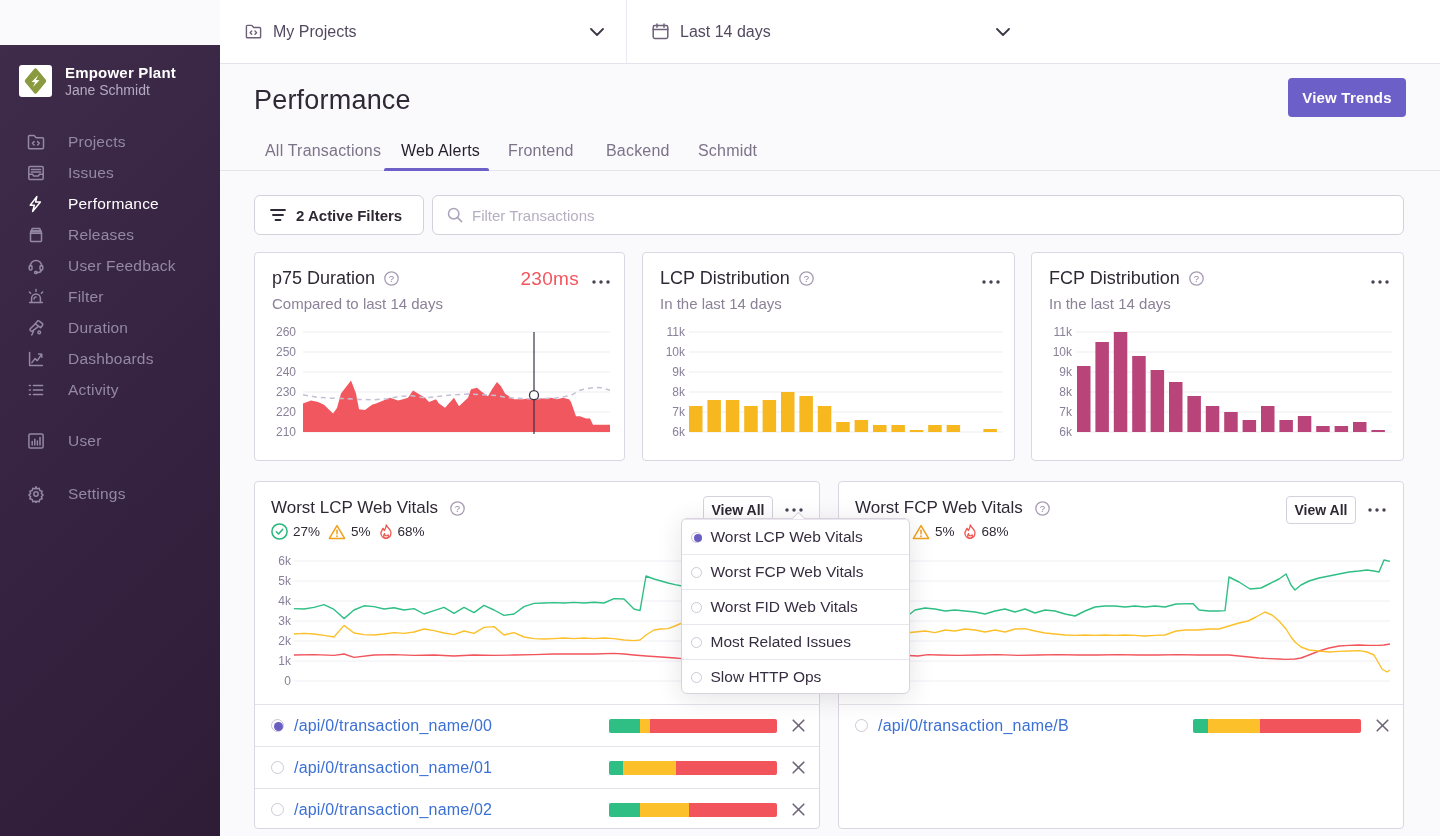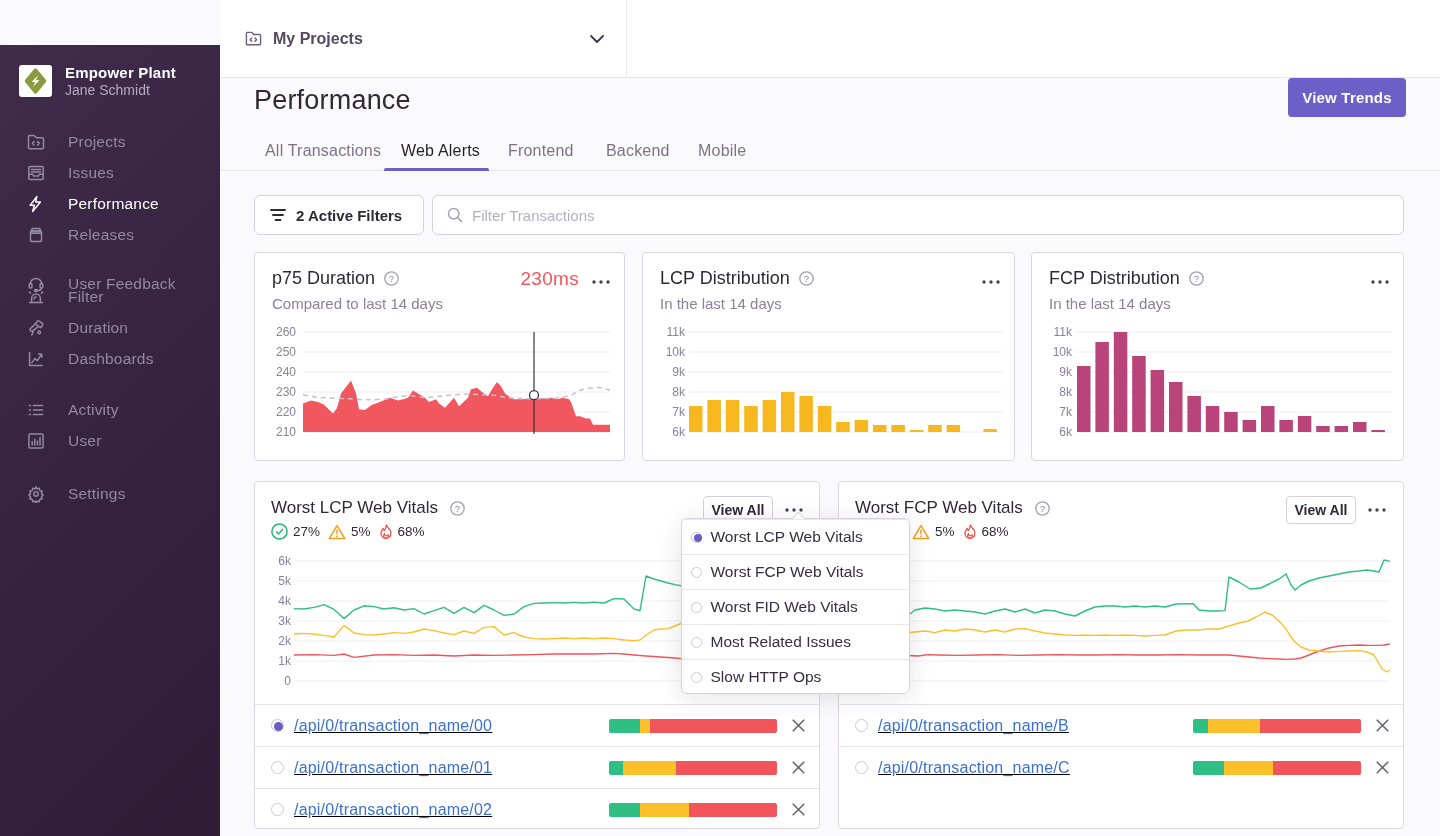--- a/index.html
+++ b/index.html
@@ -11,22 +11,22 @@
 .logo { position:absolute; left:19px; top:20px; width:33px; height:32px; background:#fff; border-radius:3px; }
 .logo svg { position:absolute; left:0; top:0; }
 .org { position:absolute; left:65px; top:19px; color:#fff; font-size:15px; font-weight:700; letter-spacing:.2px; }
 .user { position:absolute; left:65px; top:37px; color:#b5aac2; font-size:14px; }
 .nav-item { position:absolute; left:27px; height:30px; display:flex; align-items:center; color:#9488a2; font-size:15.5px; letter-spacing:.2px; }
 .nav-item svg { flex:0 0 18px; }
 .nav-item span { margin-left:23px; }
 .nav-item.active { color:#fff; }
 
 
-.topbar { position:absolute; left:220px; top:0; width:1220px; height:78px; background:#fff;
-  border-bottom:1px solid #e7e3ec; display:flex;font-weight:bold; }
+.topbar { position:absolute; left:220px; top:0; width:1220px; height:64px; background:#fff;
+  border-bottom:1px solid #e7e3ec; display:flex; }
 .tb-sec { display:flex; align-items:center; padding:0 22px 0 25px; color:#544a60; font-size:16px; }
 .tb-sec .lbl { margin-left:11px; }
 .tb-sec .sp { flex:1; }
 .tb-sec svg.tbi { color:#6d6079; }
 .tb-1 { width:407px; border-right:1px solid #eceaf0; }
 .tb-2 { width:408px; border-right:1px solid #eceaf0; }
 .tb-3 { width:405px; }
 .chev { width:14px; height:8px; }
 
 
@@ -57,21 +57,21 @@
 
 .wtitle { position:absolute; left:16px; top:16px; font-size:17px; color:#2f2936; display:flex; align-items:center; }
 .wtitle .help { margin-left:12px; display:flex; }
 .wstats { position:absolute; left:16px; top:41px; display:flex; align-items:center; font-size:13.5px; color:#2f2936; }
 .wstats svg { margin-right:5px; }
 .wstats .pct { margin-right:8px; }
 .viewall { position:absolute; width:70px; height:28px; border:1px solid #d6d0dc; border-radius:4px; background:#fff;
   font-size:14px; font-weight:700; color:#2f2936; display:flex; align-items:center; justify-content:center; }
 .wdots { position:absolute; top:25px; line-height:0; }
 
-.trows { position:absolute; left:0; top:222px; width:564px;text-decoration:underline; }
+.trows { position:absolute; left:0; top:222px; width:564px; }
 .trow { height:42px; border-top:1px solid #e6e2ea; display:flex; align-items:center; padding-left:16px; position:relative; }
 .radio { width:13px; height:13px; border-radius:50%; border:1.5px solid #cfc8d8; background:#fff; display:inline-block; }
 .radio.sel { border-color:#c9c2d6; position:relative; }
 .radio.sel::after { content:""; position:absolute; left:2px; top:2px; width:9px; height:9px; border-radius:50%; background:#6a5ec2; }
 .tlink { margin-left:10px; font-size:16px; color:#3c70d4; letter-spacing:.2px; }
 .segbar { position:absolute; left:354px; top:14px; width:168px; height:14px; border-radius:2px; overflow:hidden; display:flex; }
 .segbar i { display:block; height:14px; }
 .xbtn { position:absolute; left:536px; top:13px; }
 
 
@@ -119,21 +119,21 @@
         <span>Performance</span>
       </div>
       <div class="nav-item" style="top:175px">
         <svg width="18" height="18" viewBox="0 0 18 18" fill="none" stroke="currentColor" stroke-width="1.5" stroke-linecap="round" stroke-linejoin="round">
           <path d="M5.4 2.4 H12.6 L13.7 4.9 H4.3 Z"></path>
           <path d="M4 4.9 H14 L14.5 7.2 H3.5 Z"></path>
           <path d="M3.5 7.2 H14.5 V14.5 a1.1 1.1 0 0 1 -1.1 1.1 H4.6 a1.1 1.1 0 0 1 -1.1 -1.1 Z"></path>
         </svg>
         <span>Releases</span>
       </div>
-      <div class="nav-item" style="top:224px">
+      <div class="nav-item" style="top:206px">
         <svg width="18" height="18" viewBox="0 0 18 18" fill="none" stroke="currentColor" stroke-width="1.5" stroke-linecap="round" stroke-linejoin="round">
           <path d="M3.4 9 a5.6 5.6 0 0 1 11.2 0"></path>
           <rect x="2.2" y="8.6" width="2.8" height="4.4" rx="1.2"></rect>
           <rect x="13" y="8.6" width="2.8" height="4.4" rx="1.2"></rect>
           <path d="M14.4 13 a3 3 0 0 1 -3 2.4 h-1.6"></path>
           <rect x="7.6" y="14.4" width="2.6" height="2" rx="0.9"></rect>
         </svg>
         <span>User Feedback</span>
       </div>
       <div class="nav-item" style="top:237px">
@@ -155,21 +155,21 @@
         <span>Duration</span>
       </div>
       <div class="nav-item" style="top:299px">
         <svg width="18" height="18" viewBox="0 0 18 18" fill="none" stroke="currentColor" stroke-width="1.5" stroke-linecap="round" stroke-linejoin="round">
           <path d="M2.6 2.6 V15.4 H15.4"></path>
           <path d="M4.9 12.6 8 8.6 10.3 10.6 14.6 4.4"></path>
           <path d="M14.9 7.2 14.6 4.2 11.6 4"></path>
         </svg>
         <span>Dashboards</span>
       </div>
-      <div class="nav-item" style="top:350px">
+      <div class="nav-item" style="top:330px">
         <svg width="18" height="18" viewBox="0 0 18 18" fill="none" stroke="currentColor" stroke-width="1.5" stroke-linecap="round" stroke-linejoin="round">
           <path d="M6.4 4.6 H15.6 M6.4 9 H15.6 M6.4 13.4 H15.6"></path>
           <path d="M2.4 4.6 H3.4 M2.4 9 H3.4 M2.4 13.4 H3.4"></path>
         </svg>
         <span>Activity</span>
       </div>
       <div class="nav-item" style="top:381px">
         <svg width="18" height="18" viewBox="0 0 18 18" fill="none" stroke="currentColor" stroke-width="1.5" stroke-linecap="round" stroke-linejoin="round">
           <rect x="1.9" y="1.9" width="14.2" height="14.2" rx="1.4"></rect>
           <path d="M5.2 13 V9.6 M7.8 13 V7.2 M10.4 13 V9 M13 13 V5.4"></path>
@@ -191,30 +191,42 @@
           <path d="M1.5 4.2 V14.7 a1 1 0 0 0 1 1 H15.5 a1 1 0 0 0 1-1 V5.8 a1 1 0 0 0 -1-1 H9.2 L7.6 2.9 a1 1 0 0 0 -.8-.4 H2.5 a1 1 0 0 0 -1 1 Z"></path>
           <path d="M7.1 8.6 5.4 10.3 7.1 12"></path>
           <path d="M10.6 8.6 12.3 10.3 10.6 12"></path>
         </svg>
       <span class="lbl">My Projects</span>
         <span class="sp"></span>
       <svg class="chev" viewBox="0 0 14 8">
           <path d="M1 1 7 7 13 1" fill="none" stroke="#3f3747" stroke-width="1.8" stroke-linecap="round" stroke-linejoin="round"></path>
         </svg>
     </div>
+    <div class="tb-sec tb-3">
+      <svg class="tbi" width="17" height="17" viewBox="0 0 17 17" fill="none" stroke="currentColor" stroke-width="1.5" stroke-linecap="round">
+          <rect x="1.2" y="2.6" width="14.6" height="12.8" rx="1.6"></rect>
+          <path d="M1.2 6.4 H15.8"></path>
+          <path d="M5 1 V4.2 M12 1 V4.2"></path>
+        </svg>
+      <span class="lbl">Last 14 days</span>
+        <span class="sp"></span>
+      <svg class="chev" viewBox="0 0 14 8">
+          <path d="M1 1 7 7 13 1" fill="none" stroke="#3f3747" stroke-width="1.8" stroke-linecap="round" stroke-linejoin="round"></path>
+        </svg>
+    </div>
   </div>
 
   <h1>Performance</h1>
   <div class="btn-trends">View Trends</div>
 
   <span class="tab" style="left:265px">All Transactions</span>
   <span class="tab on" style="left:401px">Web Alerts</span>
   <span class="tab" style="left:508px">Frontend</span>
   <span class="tab" style="left:606px">Backend</span>
-  <span class="tab" style="left:698px">Mobile</span>
+  <span class="tab" style="left:698px">Schmidt</span>
   <div class="tabs-border"></div>
   <div class="tab-underline"></div>
 
   <div class="fbtn">
     <svg width="16" height="14" viewBox="0 0 16 14">
         <path d="M1 2 H15 M3 7 H13 M5.5 12 H10.5" stroke="#2f2936" stroke-width="1.8" stroke-linecap="round"></path>
       </svg>
     2 Active Filters
   </div>
   <div class="search">
@@ -493,32 +505,20 @@
           <a class="tlink">/api/0/transaction_name/B</a>
           <span class="segbar">
             <i style="width:15px;background:#2fbf85"></i>
             <i style="width:52px;background:#fcc02b"></i>
             <i style="flex:1;background:#f2545b"></i>
           </span>
           <span class="xbtn"><svg width="15" height="15" viewBox="0 0 15 15">
               <path d="M2.2 2.2 12.8 12.8 M12.8 2.2 2.2 12.8" stroke="#6e6478" stroke-width="1.6" stroke-linecap="round"></path>
             </svg></span>
         </div>
-      <div class="trow">
-          <span class="radio"></span>
-          <a class="tlink">/api/0/transaction_name/C</a>
-          <span class="segbar">
-            <i style="width:31px;background:#2fbf85"></i>
-            <i style="width:49px;background:#fcc02b"></i>
-            <i style="flex:1;background:#f2545b"></i>
-          </span>
-          <span class="xbtn"><svg width="15" height="15" viewBox="0 0 15 15">
-              <path d="M2.2 2.2 12.8 12.8 M12.8 2.2 2.2 12.8" stroke="#6e6478" stroke-width="1.6" stroke-linecap="round"></path>
-            </svg></span>
-        </div>
     </div>
   </div>
 
   <div class="dropdown">
     <div class="dd-caret"></div>
     <div class="dd-item">
         <span class="radio sel"></span>
         <span class="dlbl">Worst LCP Web Vitals</span>
       </div>
       <div class="dd-item">

